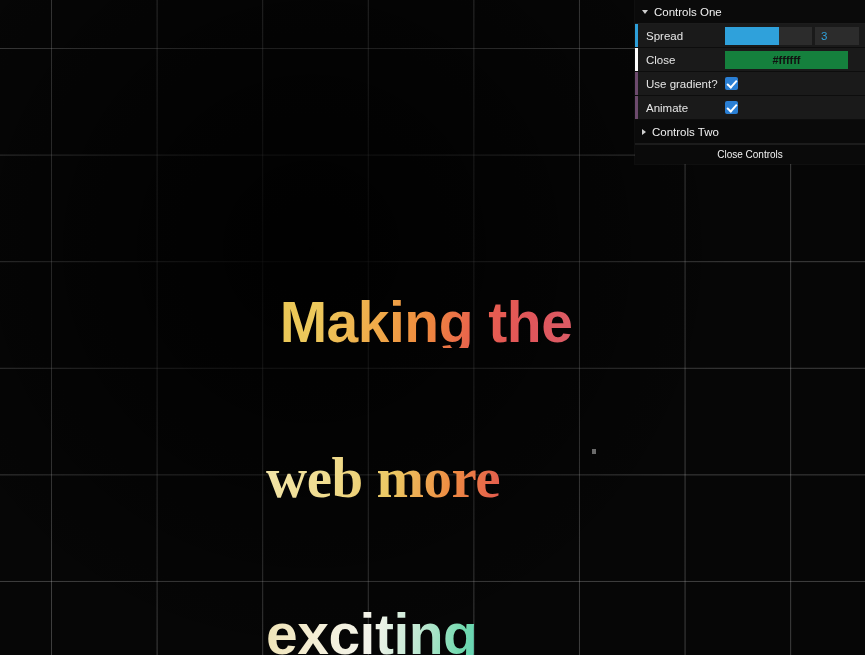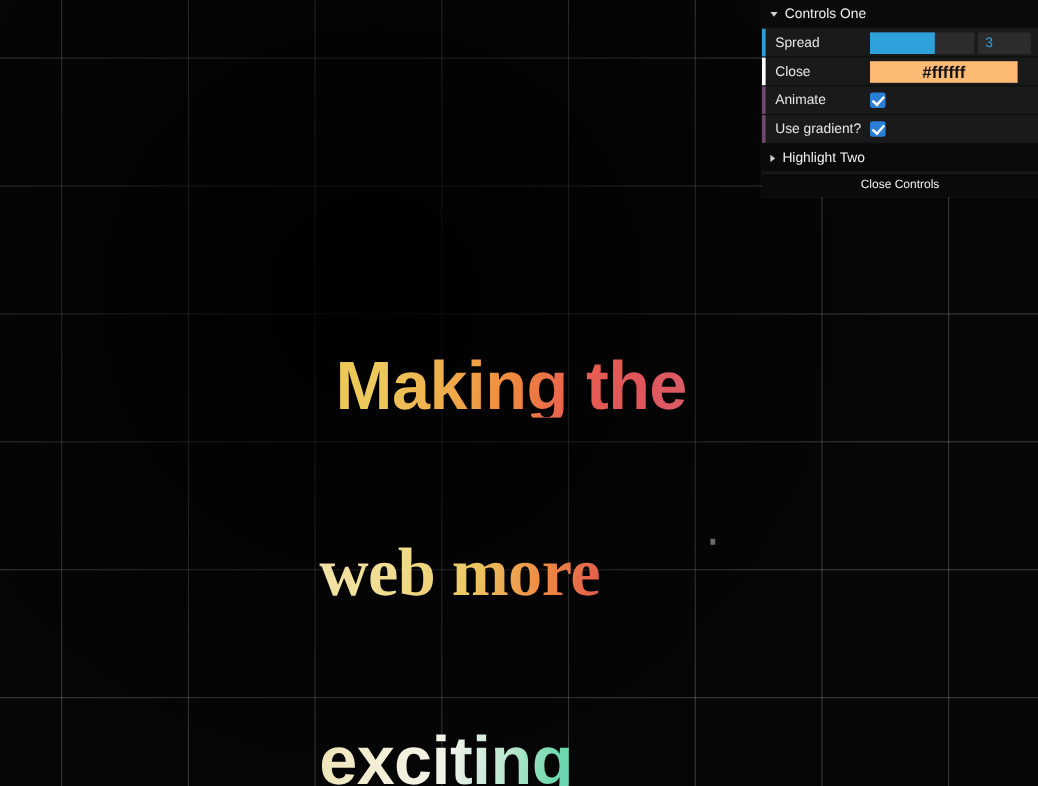--- a/index.html
+++ b/index.html
@@ -183,23 +183,23 @@
     display: flex;
     align-items: center;
     padding-left: 6px;
     cursor: text;
   }
 
   
   .colorfield {
     width: 123px;
     height: 18px;
-    background: #fdba74;
+    background: #15803d;
     color: #111111;
-    font-size: 14px;
+    font-size: 11px;
     font-weight: 700;
     display: flex;
     align-items: center;
     justify-content: center;
     cursor: pointer;
   }
 
   
   .cb {
     width: 13px;
@@ -271,35 +271,35 @@
     <div class="row">
       <span class="marker" style="background:#ffffff"></span>
       <span class="rlabel">Close</span>
       <span class="rctl">
         <span class="colorfield">#ffffff</span>
       </span>
     </div>
 
     <div class="row">
       <span class="marker" style="background:#6d4a6d"></span>
+      <span class="rlabel">Use gradient?</span>
+      <span class="rctl">
+        <span class="cb"></span>
+      </span>
+    </div>
+
+    <div class="row">
+      <span class="marker" style="background:#6d4a6d"></span>
       <span class="rlabel">Animate</span>
       <span class="rctl">
         <span class="cb"></span>
       </span>
     </div>
 
-    <div class="row">
-      <span class="marker" style="background:#6d4a6d"></span>
-      <span class="rlabel">Use gradient?</span>
-      <span class="rctl">
-        <span class="cb"></span>
-      </span>
-    </div>
-
     <div class="folder-title">
       <span class="tri closed"></span>
-      <span>Highlight Two</span>
+      <span>Controls Two</span>
     </div>
 
     <div class="closebar">Close Controls</div>
 
   </div>
 </div>
 
 </body></html>

